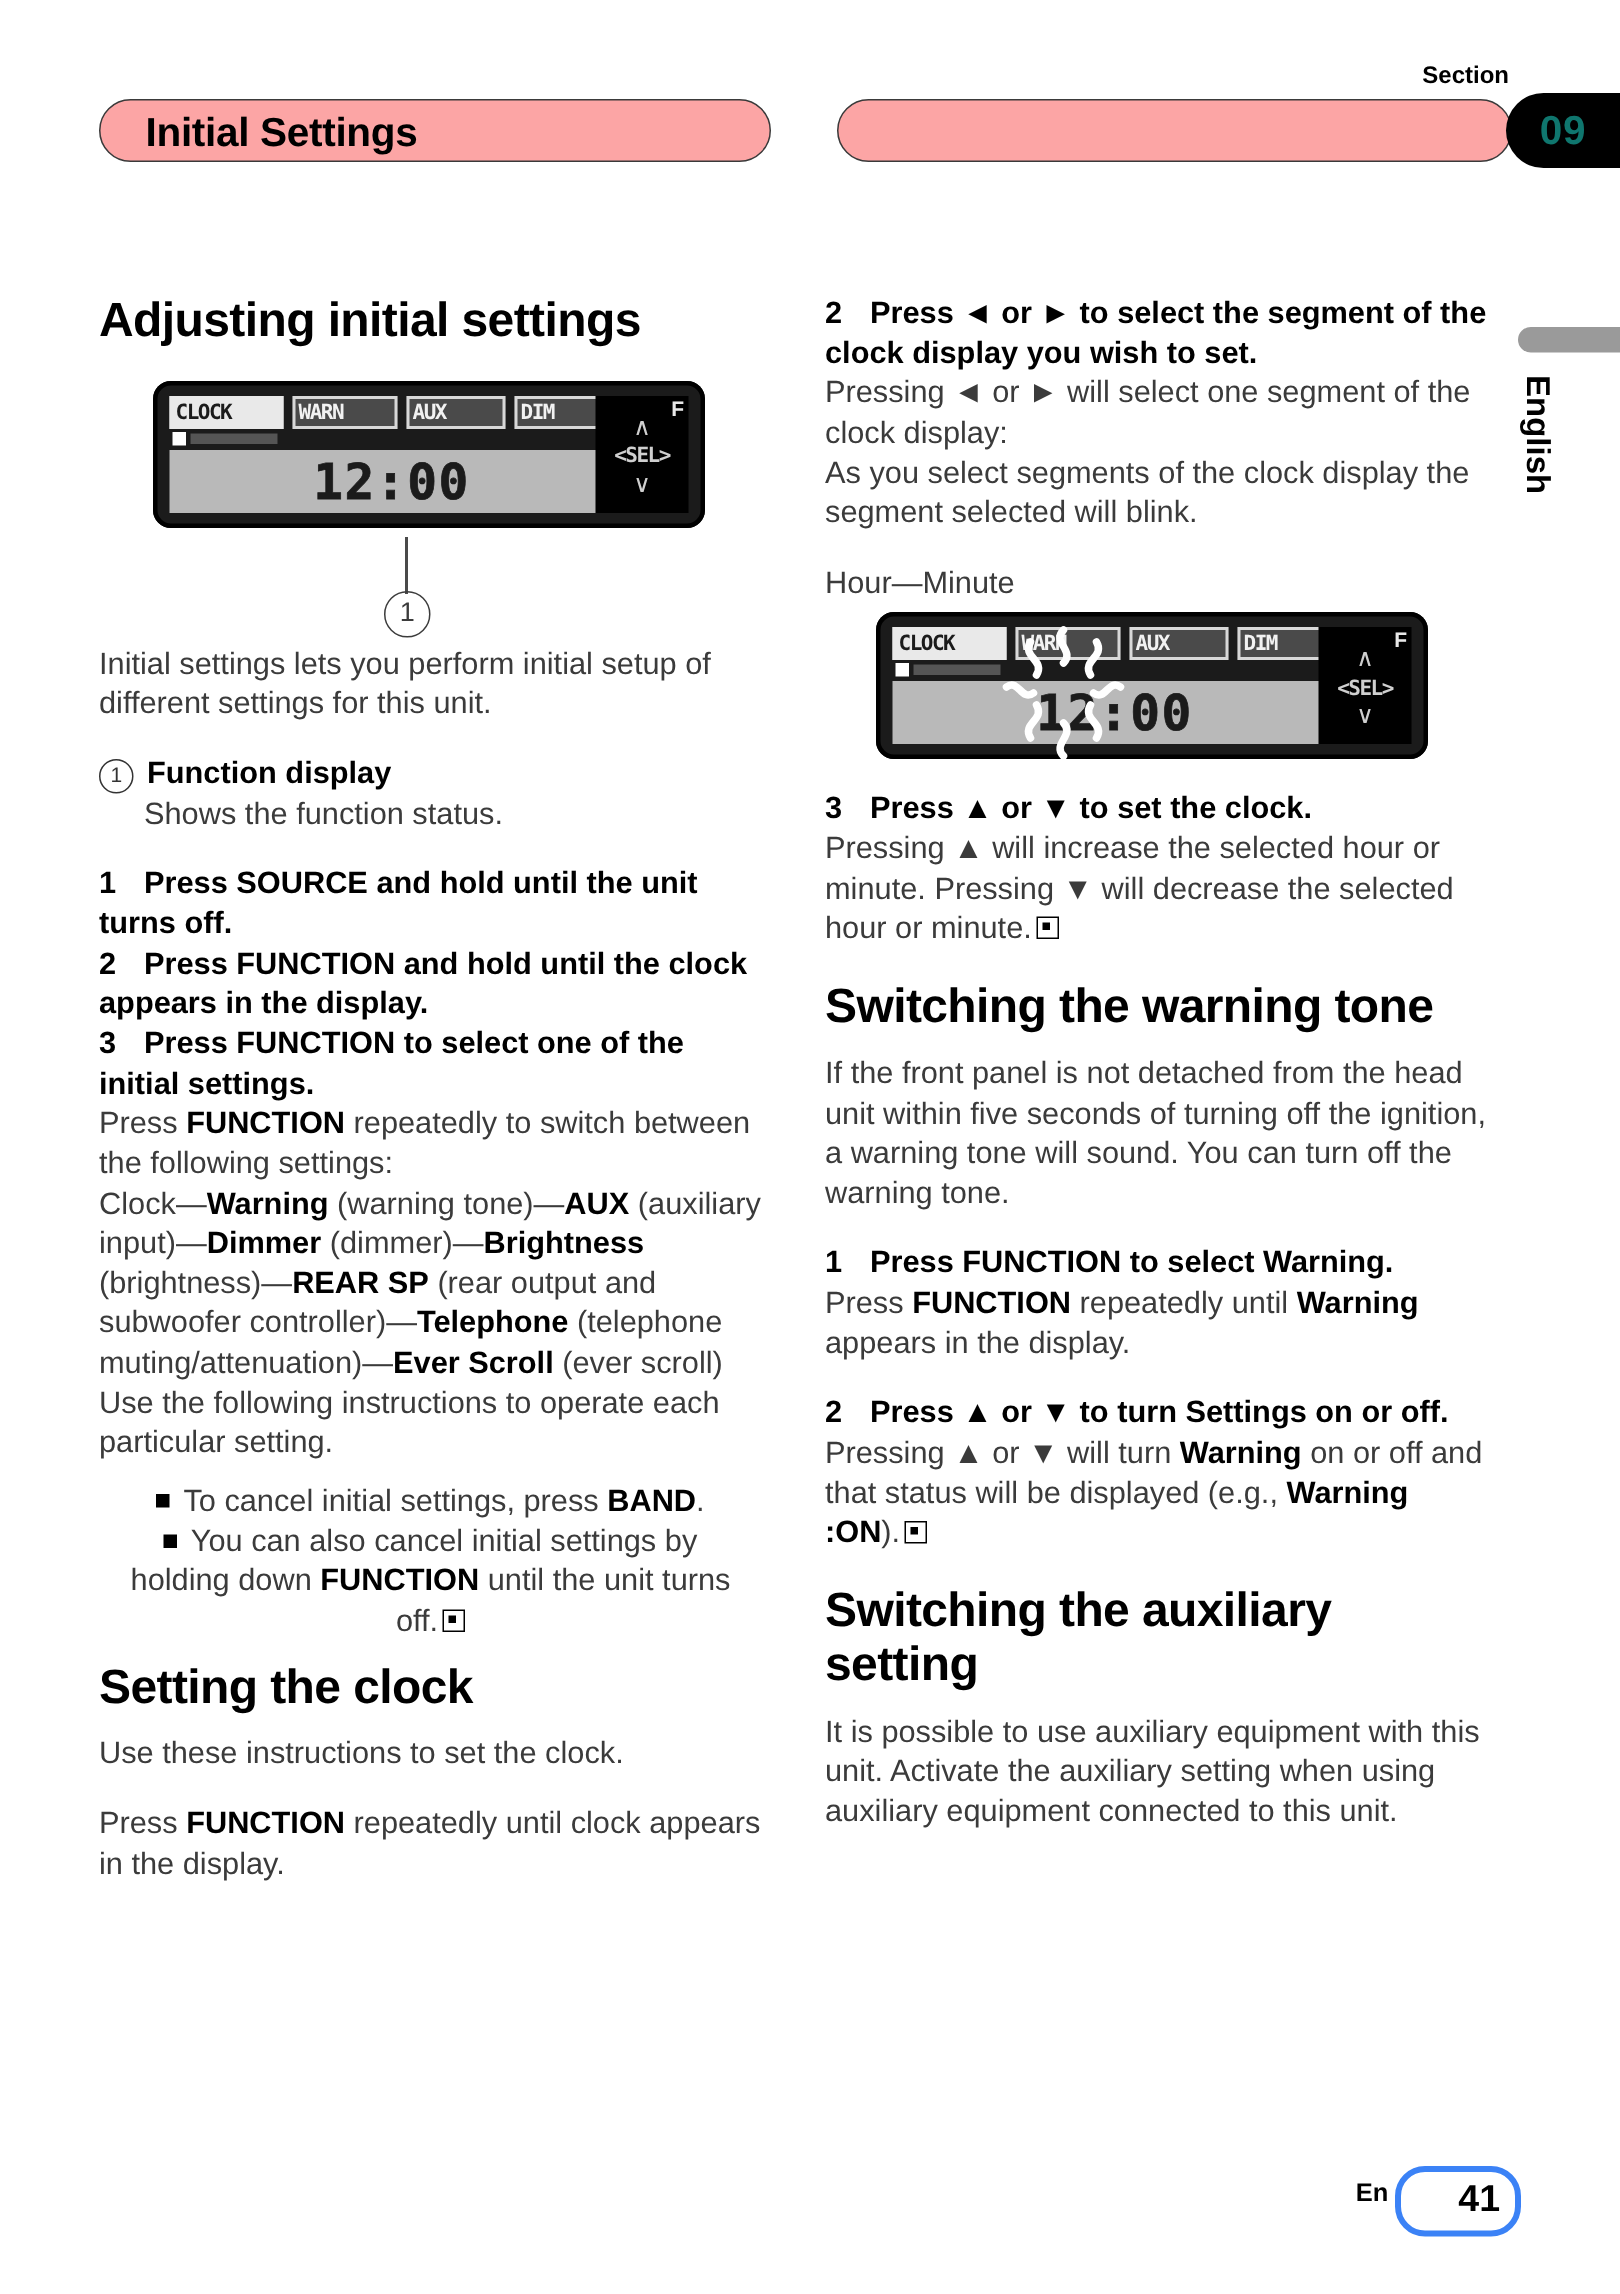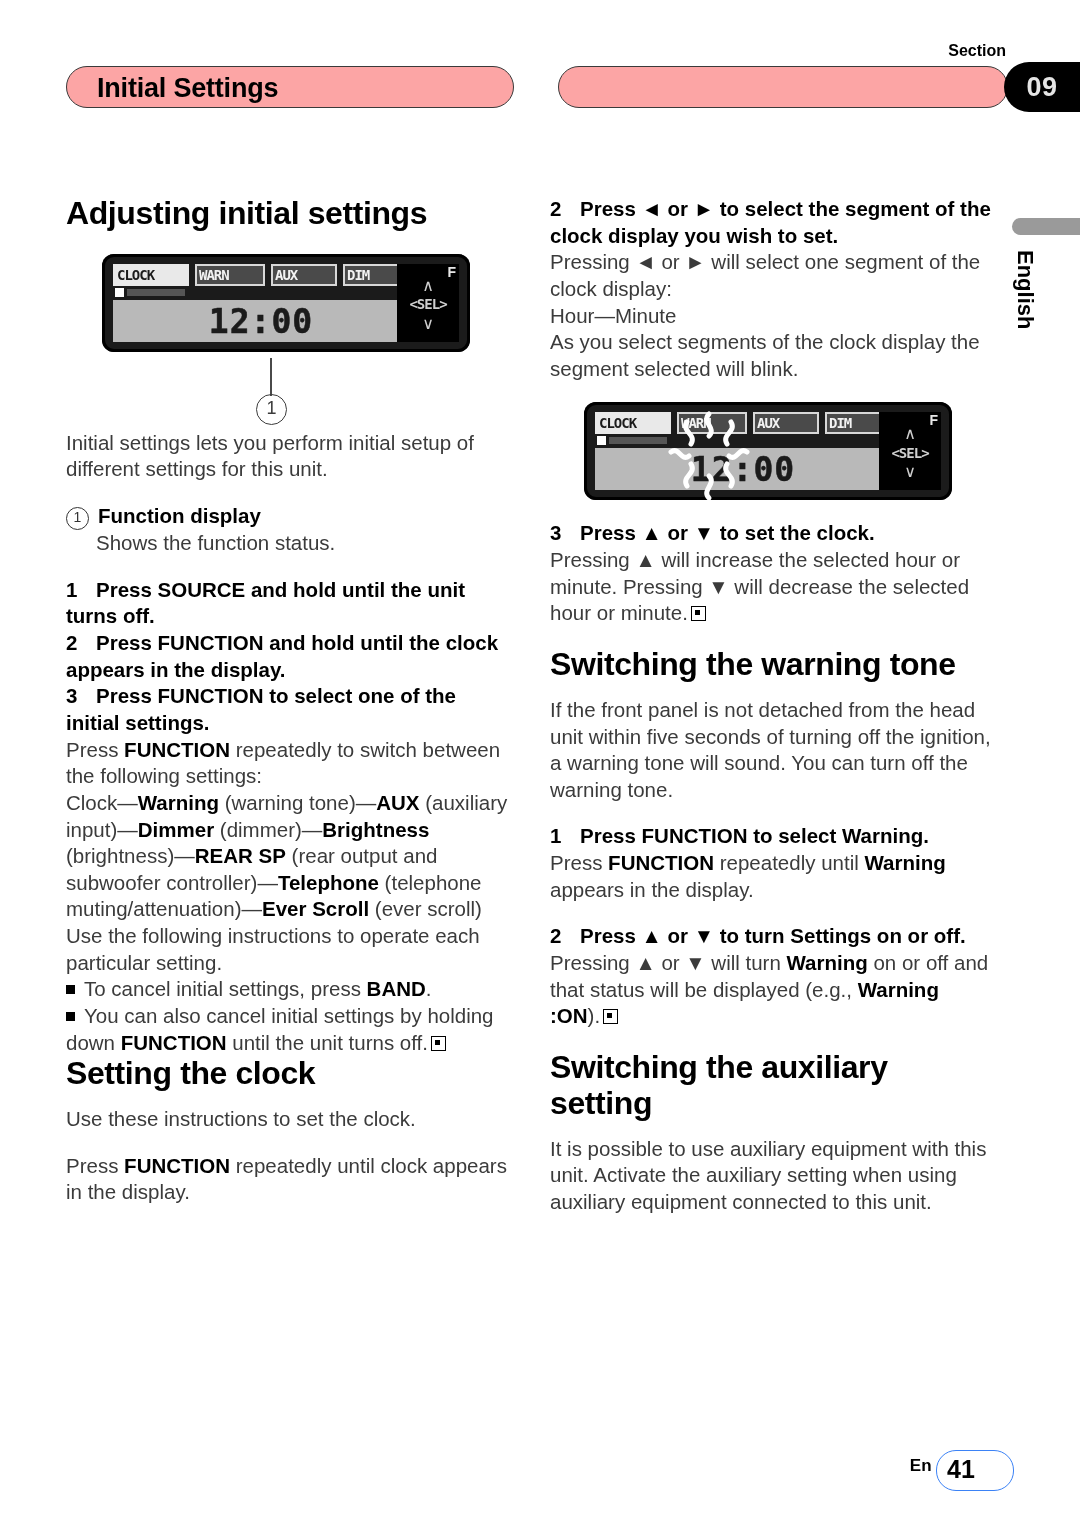--- a/index.html
+++ b/index.html
@@ -53,21 +53,21 @@
     color: #000;
   }
   .section-tab {
     position: absolute;
     left: 1004px;
     top: 62px;
     width: 76px;
     height: 50px;
     background: #000;
     border-radius: 25px 0 0 25px;
-    color: #e5e5e5;
+    color: #0f766e;
     font-size: 27px;
     font-weight: bold;
     text-align: center;
     line-height: 50px;
     letter-spacing: 0.5px;
   }
 
   
   .eng-bar {
     position: absolute;
@@ -122,21 +122,21 @@
   p.step {
     font-size: 20.5px;
     line-height: 1.30;
     margin: 0;
     color: #000;
     font-weight: bold;
   }
   .stepnum { display: inline-block; min-width: 30px; }
   b.bk { color: #000; font-weight: bold; }
 
-  ul.bul { margin: 0; padding: 0; list-style: none; }
+  ul.bul { margin: 12px; padding: 0; list-style: none; text-align: center; }
   ul.bul li {
     font-size: 20.5px;
     line-height: 1.30;
     color: #3b3b3b;
     font-weight: 300;
     position: relative;
     padding-left: 0;
     text-indent: 0;
   }
   .sq {
@@ -343,25 +343,25 @@
     display: inline-block;
     font-size: 17px;
     font-weight: bold;
     color: #000;
     vertical-align: 7px;
   }
   .foot-page {
     display: inline-block;
     min-width: 56px;
     padding: 4px 10px 6px;
-    border: 1px solid #3b82f6;
+    border: 4px solid #3b82f6;
     border-radius: 20px;
     font-size: 25px;
     font-weight: bold;
-    text-align: left;
+    text-align: right;
     color: #000;
     background: #fff;
   }
 </style>
 </head>
 <body>
 
 <div class="header">
   <div class="hdr-pill left">
     <div class="hdr-title">Initial Settings</div>
@@ -437,22 +437,22 @@
 
   <p class="body nogap"><span>Press </span><b class="bk">FUNCTION</b><span> repeatedly until clock appears in the display.</span></p>
 </div>
 
 <div class="col col-right">
 
   <p class="step">
     <span class="stepnum">2</span><span>Press ◄ or ► to select the segment of the clock display you wish to set.</span>
   </p>
   <p class="body nogap">Pressing ◄ or ► will select one segment of the clock display:</p>
+  <p class="body">As you select segments of the clock display the segment selected will blink.</p>
   <p class="body nogap">Hour—Minute</p>
-  <p class="body">As you select segments of the clock display the segment selected will blink.</p>
 
   <div class="lcd-wrap plain">
     <div class="lcd wide">
       <div class="lcd-inner">
         <div class="lcd-tags">
           <div class="tag sel t1">CLOCK</div>
           <div class="tag t2">WARN</div>
           <div class="tag t3">AUX</div>
           <div class="tag t4">DIM</div>
           <div class="tag-dot"></div>

